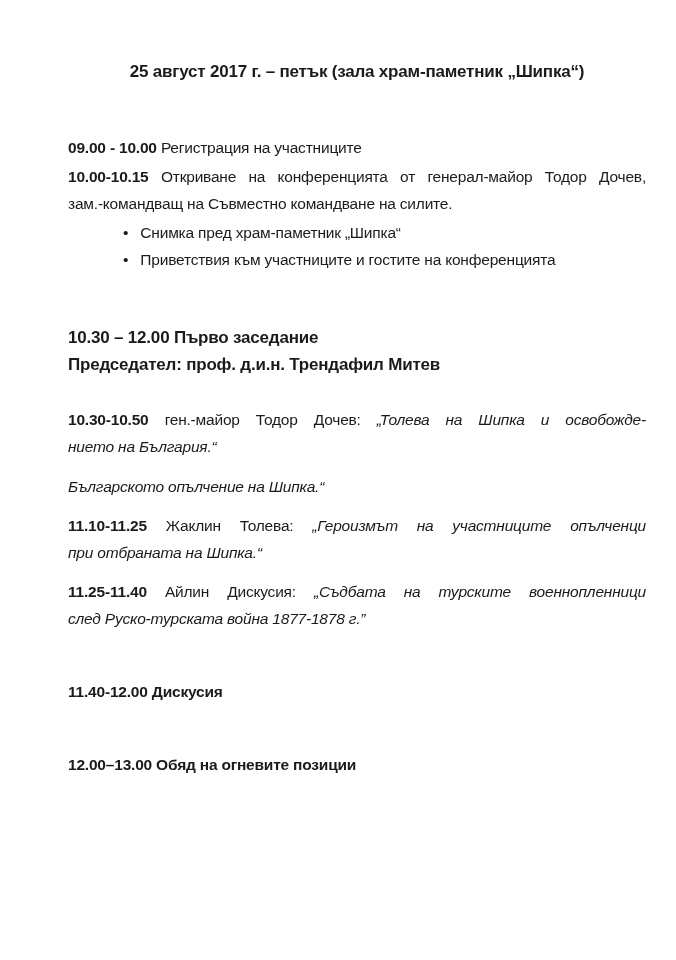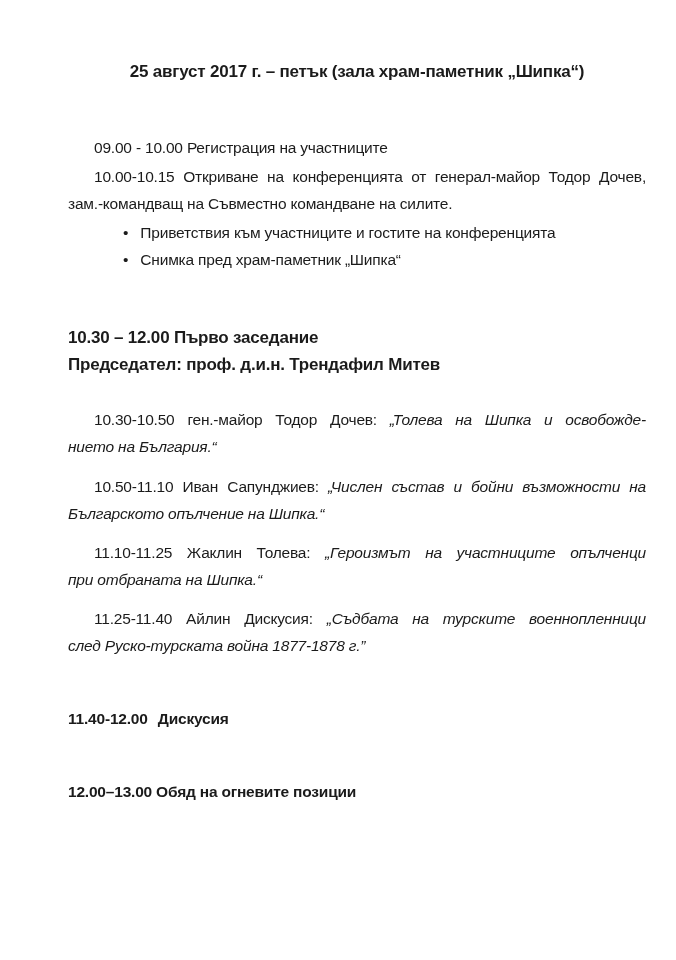--- a/index.html
+++ b/index.html
@@ -16,21 +16,21 @@
     font-size: 15.5px;
     line-height: 27px;
     letter-spacing: -0.2px;
   }
   .page {
     box-sizing: border-box;
     width: 676px;
     height: 960px;
     padding: 58px 30px 0 68px;
   }
-  .bold { font-weight: 400; margin-left: 26px; }
+  .bold { font-weight: 700; }
   .it   { font-style: italic; }
   .center { }
   .title {
     margin: 0;
     font-size: 17px;
     font-weight: 700;
     line-height: 27px;
     text-align: center;
   }
   
@@ -52,21 +52,21 @@
     margin-top: 51px;
     font-size: 17px;
     font-weight: 700;
     line-height: 27px;
   }
   .pres-0 { margin-top: 28px; }
   .pres-1 { margin-top: 13px; }
   .pres-2 { margin-top: 12px; }
   .pres-3 { margin-top: 12px; }
   .entry-discussion { margin-top: 46px; font-weight: 700; }
-  .entry-discussion .label-gap { margin-left: 6px; }
+  .entry-discussion .label-gap { margin-left: 0; }
   .entry-lunch { margin-top: 46px; font-weight: 700; }
 </style>
 </head>
 <body>
 
 <div class="page">
 
   <h1 class="title">25 август 2017 г. – петък (зала храм-паметник „Шипка“)</h1>
 
   <div class="entry-registration line">
@@ -78,48 +78,43 @@
     <div class="line jline">
       <span class="bold">10.00-10.15</span>
       <span>Откриване на конференцията от генерал-майор Тодор Дочев,</span>
     </div>
     <div class="line">зам.-командващ на Съвместно командване на силите.</div>
   </div>
 
   <ul class="bullets">
     <li>
       <span class="bullet-dot">•</span>
-      <span>Приветствия към участниците и гостите на конференцията</span>
+      <span>Снимка пред храм-паметник „Шипка“</span>
     </li>
     <li>
       <span class="bullet-dot">•</span>
-      <span>Снимка пред храм-паметник „Шипка“</span>
+      <span>Приветствия към участниците и гостите на конференцията</span>
     </li>
   </ul>
 
   <div class="session-header">
     <div class="center line">10.30 – 12.00 Първо заседание</div>
     <div class="center line">Председател: проф. д.и.н. Трендафил Митев</div>
   </div>
 
   <div class="pres-0">
     <div class="line jline">
       <span class="bold">10.30-10.50</span>
       <span>ген.-майор Тодор Дочев:</span>
       <span class="it">„Толева на Шипка и освобожде-</span>
     </div>
     <div class="line it">нието на България.“</div>
   </div>
 
   <div class="pres-1">
-    <div class="line jline">
-      <span class="bold">10.50-11.10</span>
-      <span>Иван Сапунджиев:</span>
-      <span class="it">„Числен състав и бойни възможности на</span>
-    </div>
     <div class="line it">Българското опълчение на Шипка.“</div>
   </div>
 
   <div class="pres-2">
     <div class="line jline">
       <span class="bold">11.10-11.25</span>
       <span>Жаклин Толева:</span>
       <span class="it">„Героизмът на участниците опълченци</span>
     </div>
     <div class="line it">при отбраната на Шипка.“</div>

